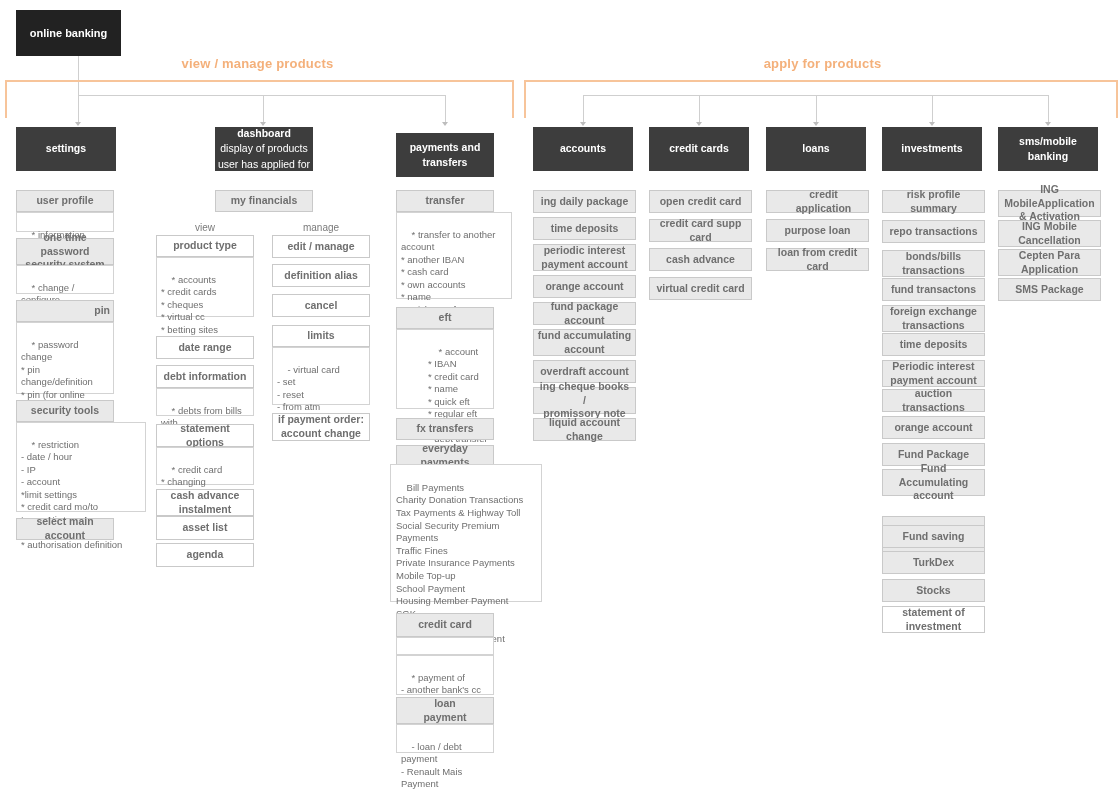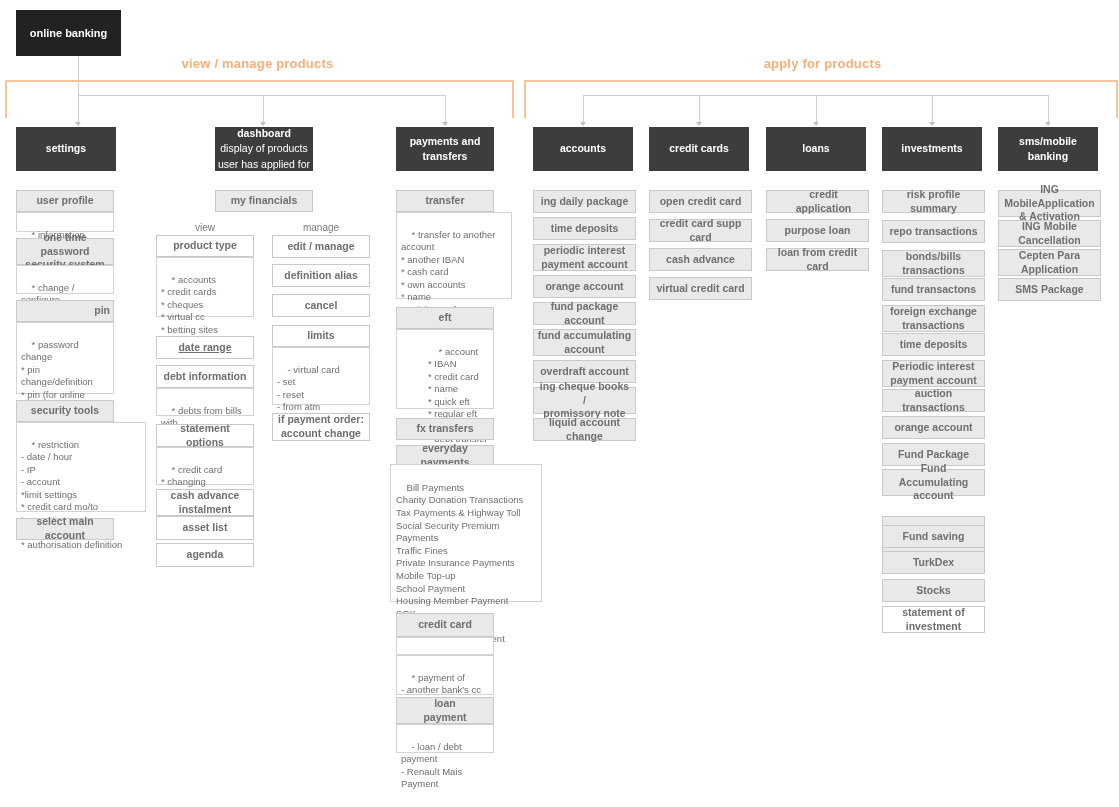--- a/index.html
+++ b/index.html
@@ -173,21 +173,21 @@
   <div class="topbox" style="left:16px;top:127px;width:100px;height:44px;">
     <span class="t1">settings</span>
   </div>
 
   <div class="topbox" style="left:215px;top:127px;width:98px;height:44px;">
     <span class="t1">dashboard</span>
     <span class="t2" style="white-space:pre-line;">display of products
 user has applied for</span>
   </div>
 
-  <div class="topbox" style="left:396px;top:127px;width:98px;height:44px;">
+  <div class="topbox" style="left:396px;top:133px;width:98px;height:44px;">
     <span class="t1" style="white-space:pre-line;">payments and
 transfers</span>
   </div>
 
   <div class="topbox" style="left:533px;top:127px;width:100px;height:44px;">
     <span class="t1">accounts</span>
   </div>
 
   <div class="topbox" style="left:649px;top:127px;width:100px;height:44px;">
     <span class="t1">credit cards</span>
@@ -266,21 +266,21 @@
     <span style="white-space:pre-line;">product type</span>
   </div>
   <div class="detail" style="left:156px;top:257px;width:98px;height:60px;">
     <span>* accounts
 * credit cards
 * cheques
 * virtual cc
 * betting sites payment</span>
   </div>
 
-  <div class="wbox" style="left:156px;top:336px;width:98px;height:23px;text-decoration:underline;">
+  <div class="wbox" style="left:156px;top:336px;width:98px;height:23px;">
     <span style="white-space:pre-line;">date range</span>
   </div>
 
   <div class="wbox" style="left:156px;top:365px;width:98px;height:23px;">
     <span style="white-space:pre-line;">debt information</span>
   </div>
   <div class="detail" style="left:156px;top:388px;width:98px;height:28px;">
     <span>* debts from bills with
 orders</span>
   </div>

